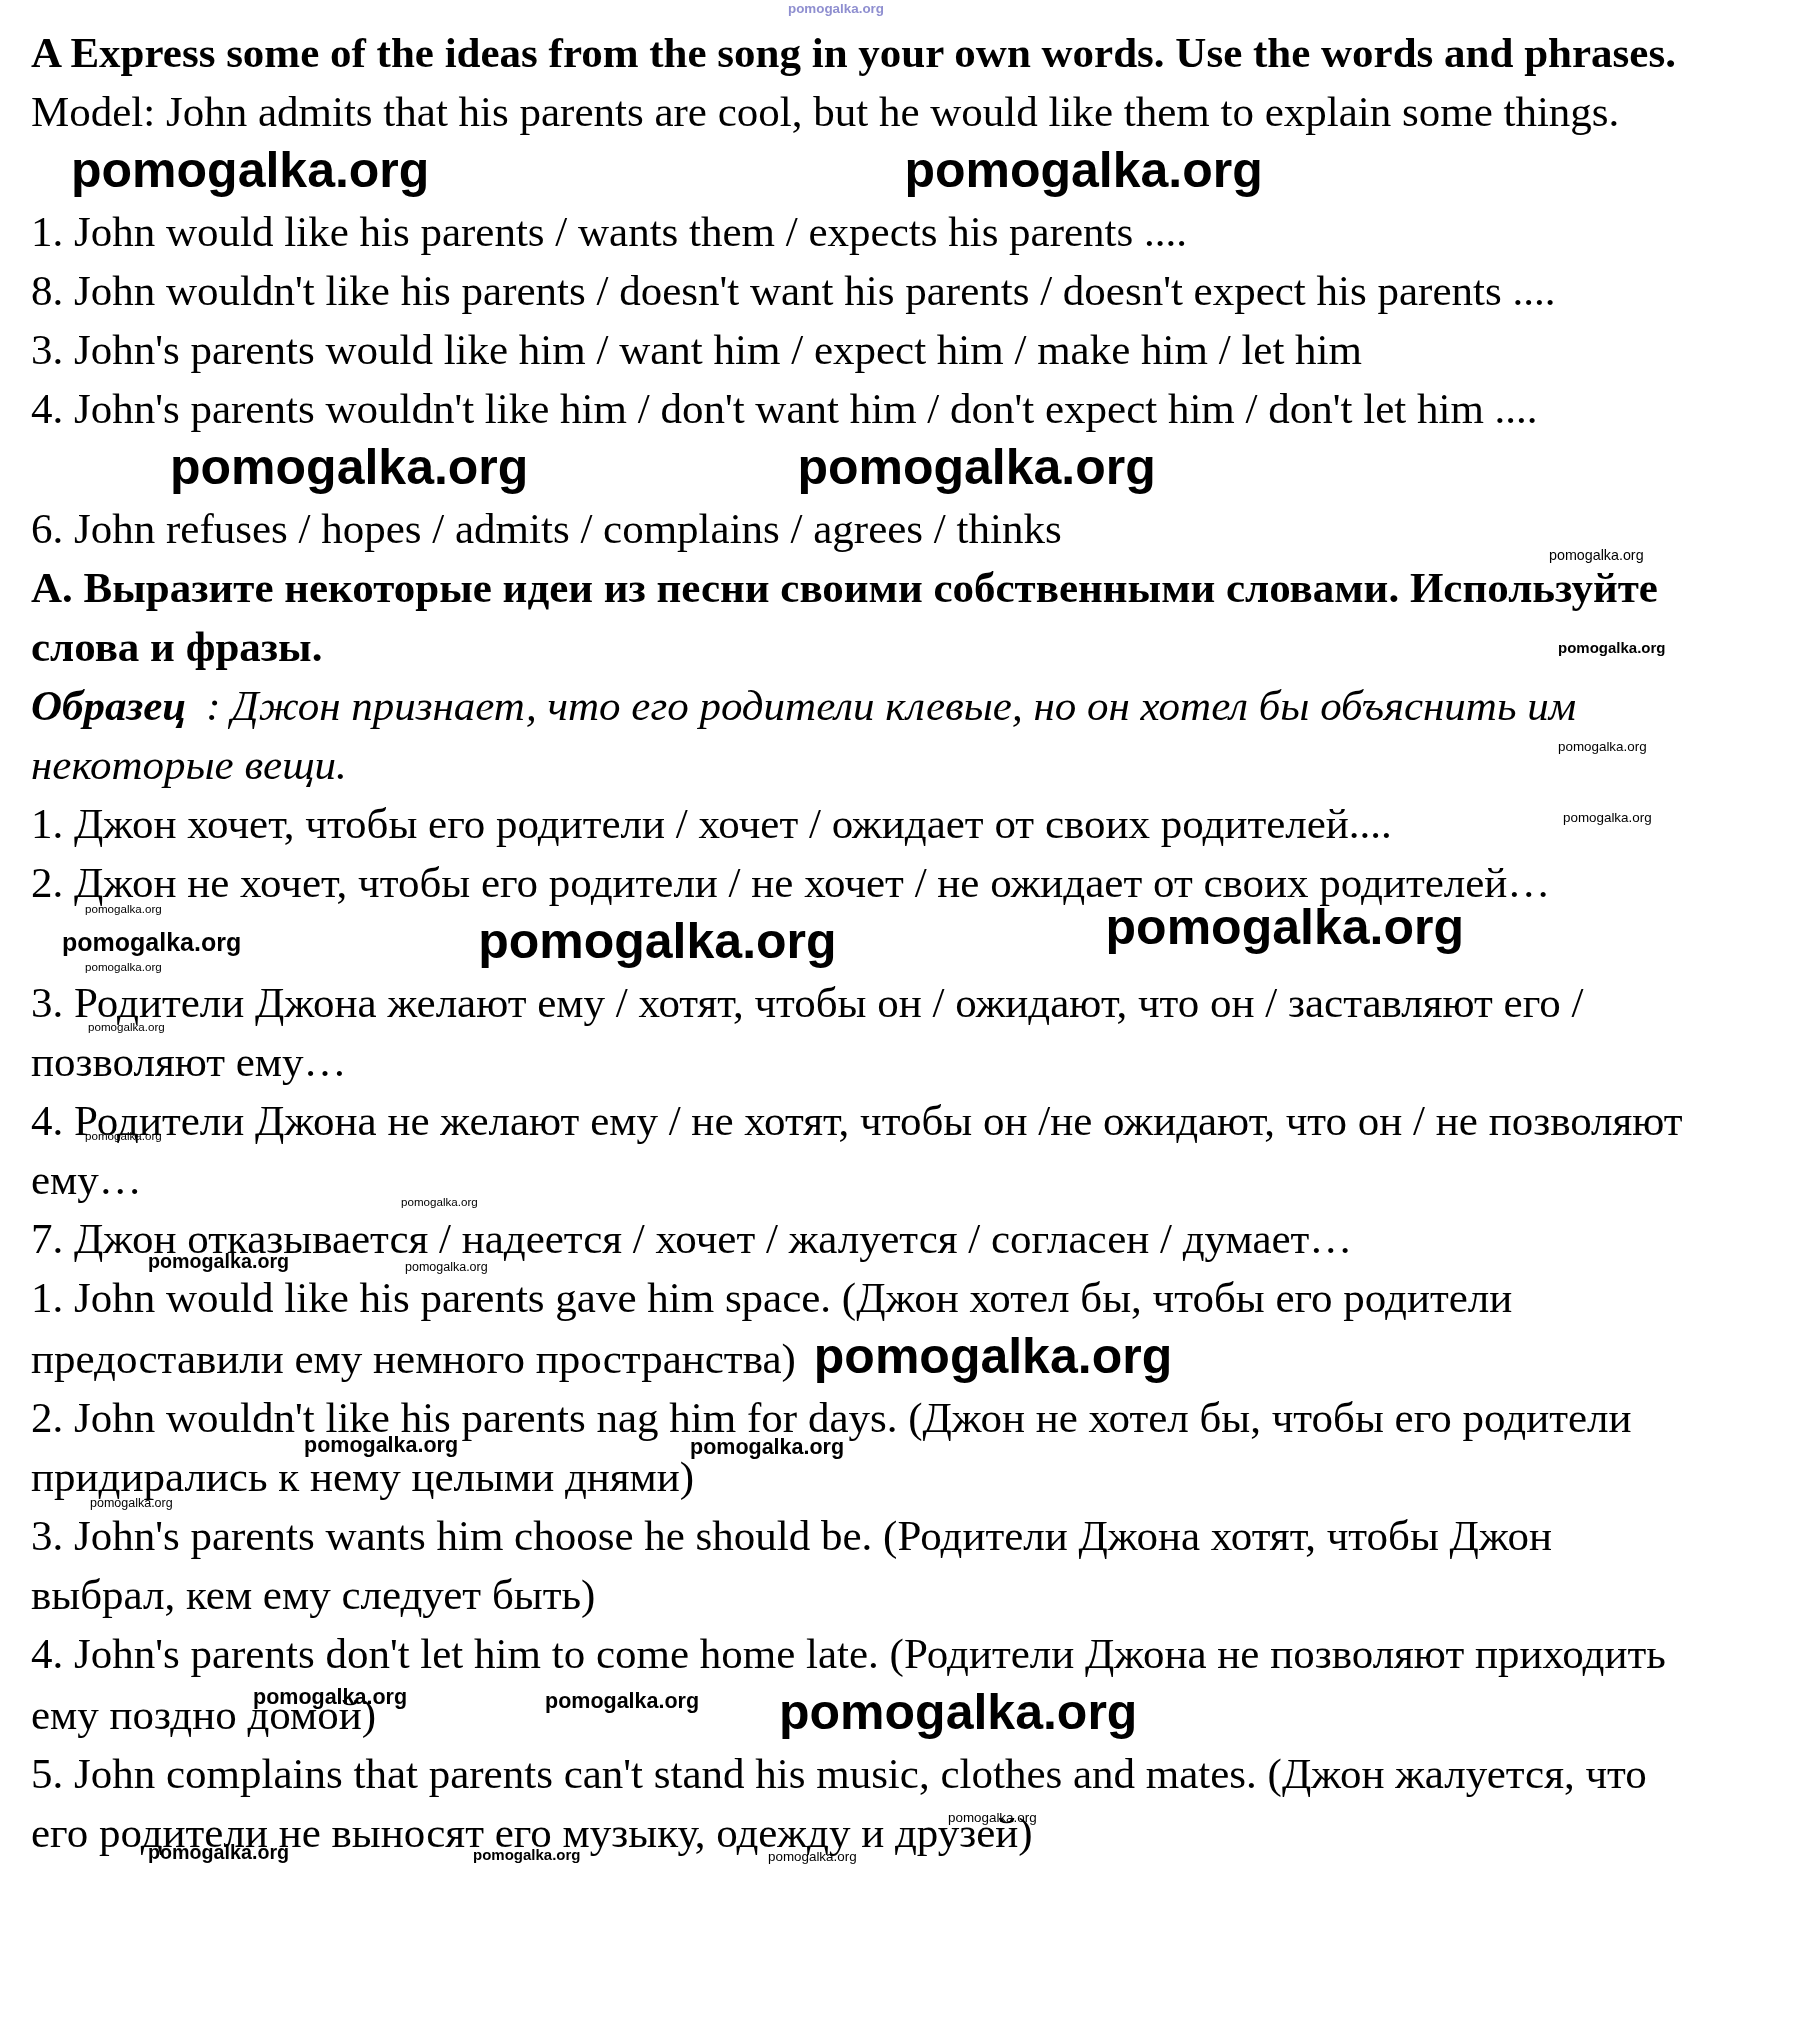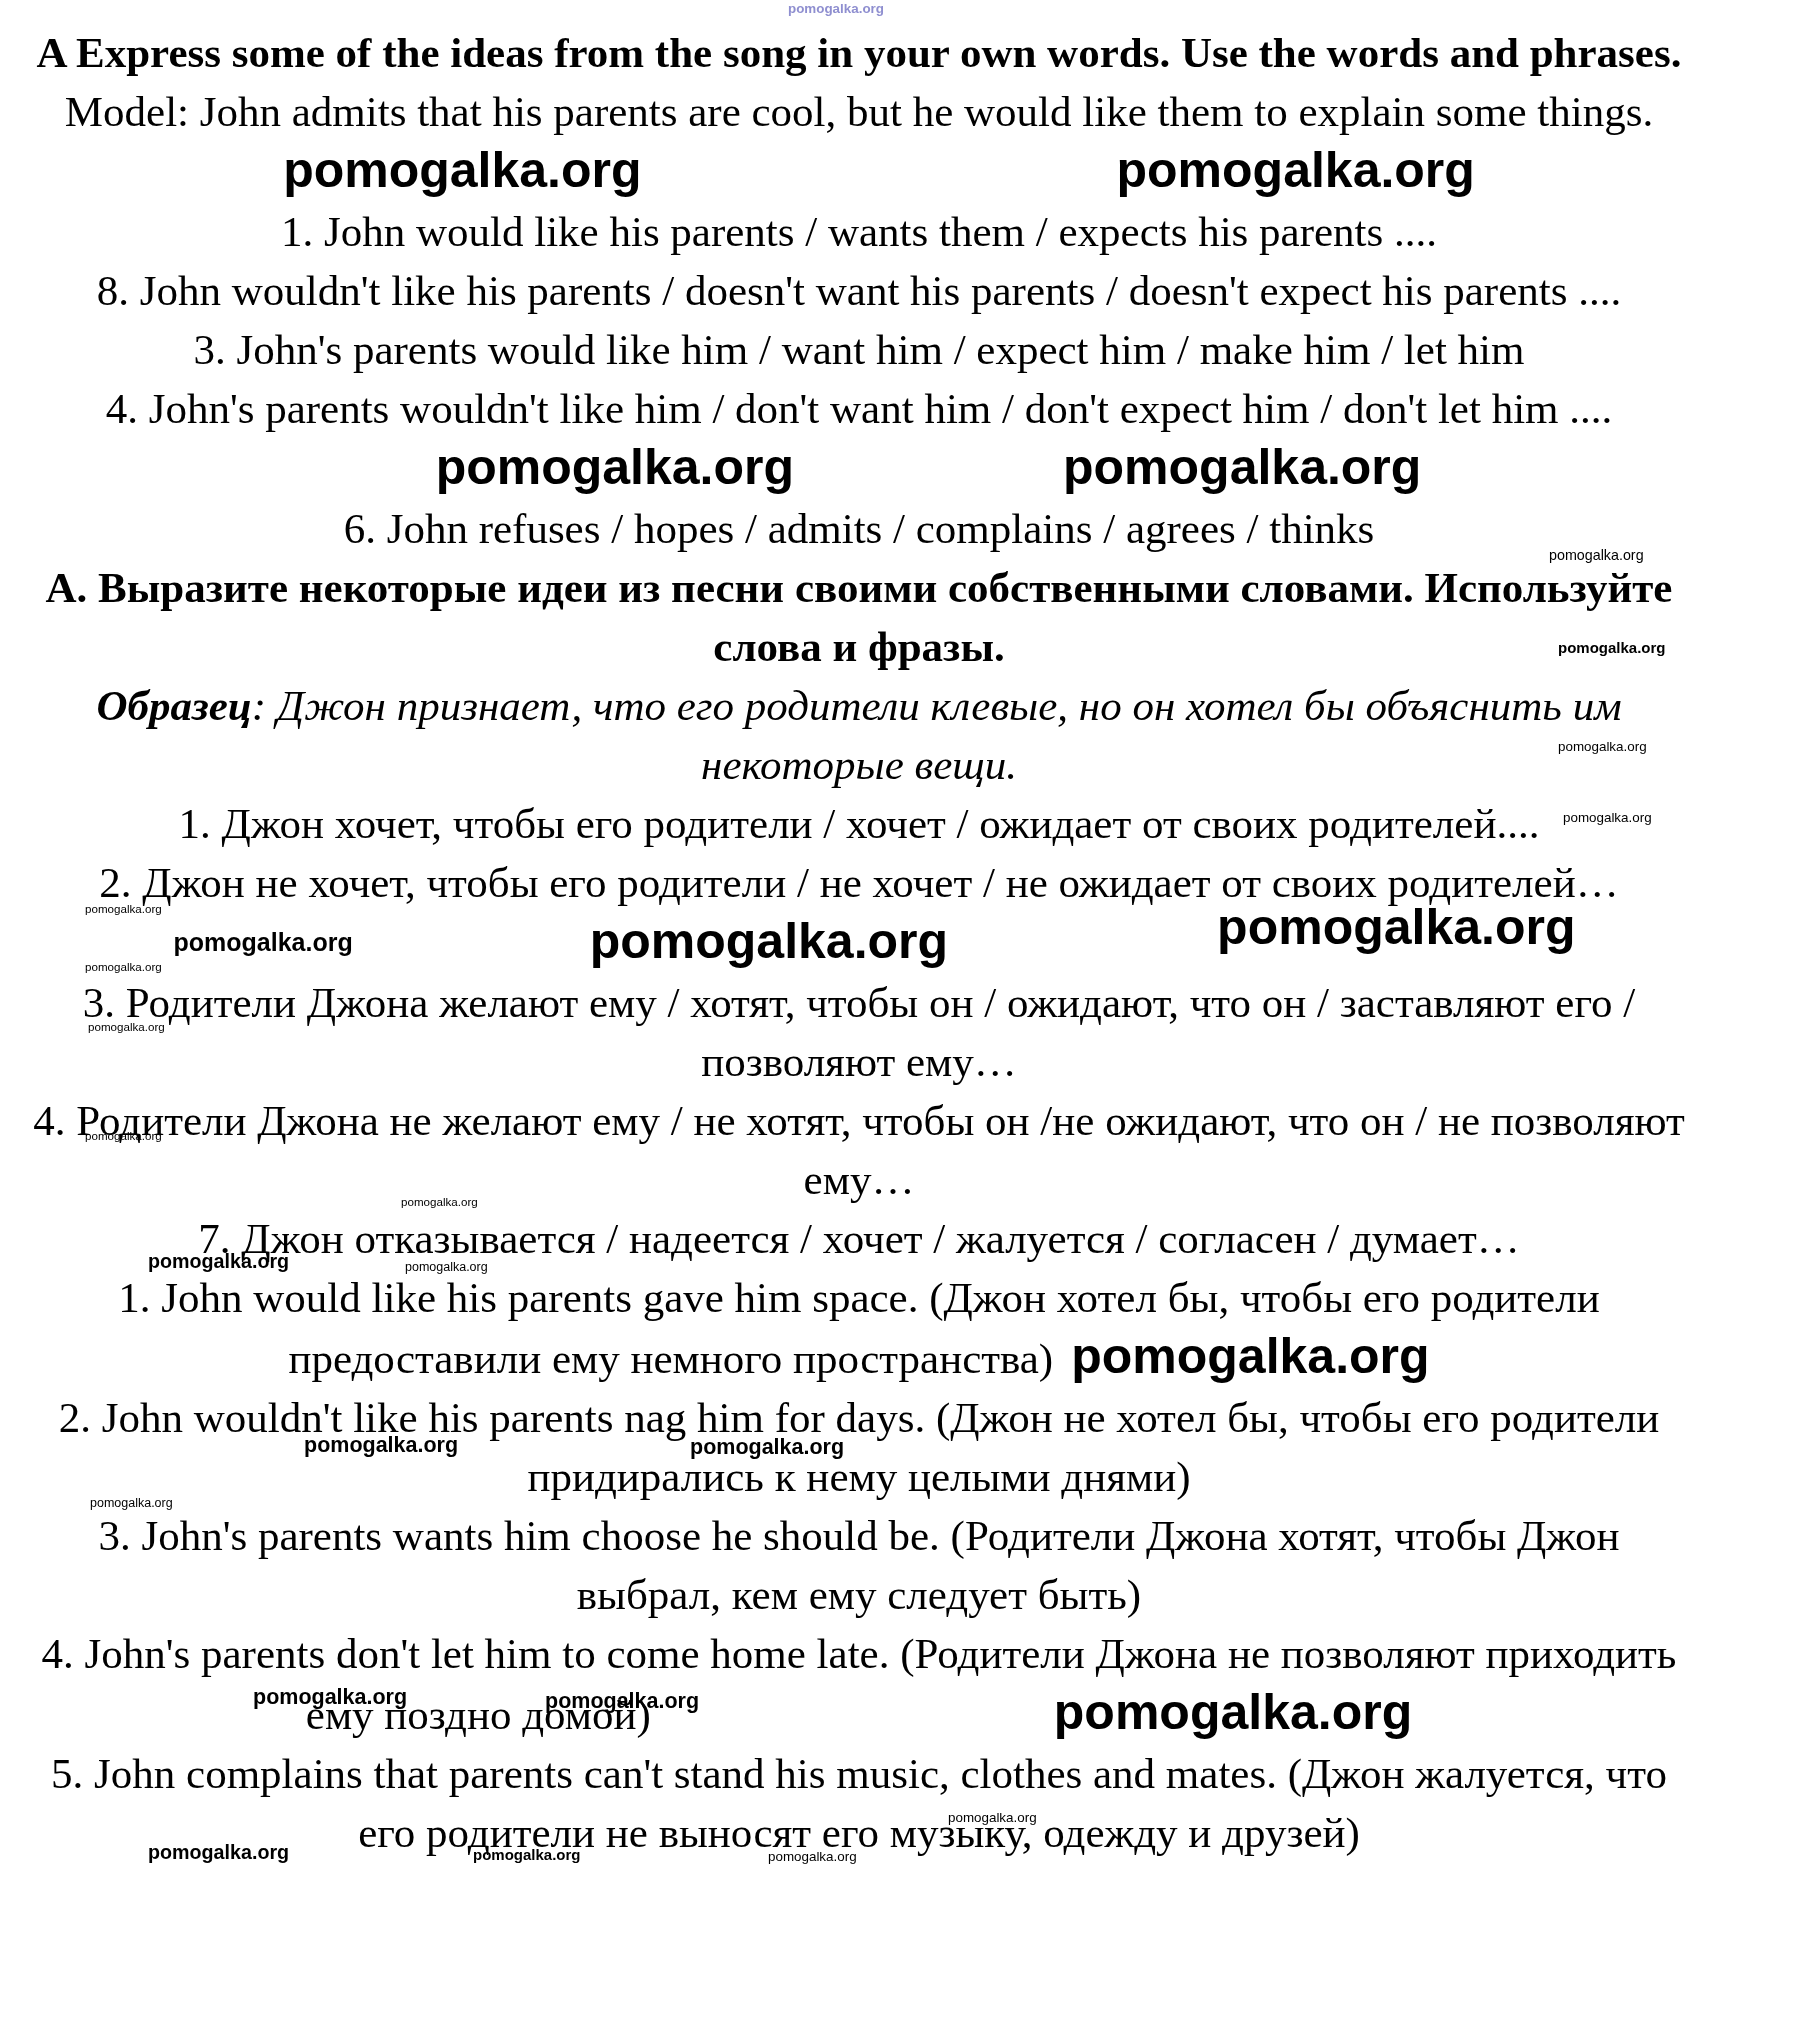--- a/index.html
+++ b/index.html
@@ -1,35 +1,35 @@
 <!DOCTYPE html>
 <html style="font-size:14.3px"><head>
 <meta charset="utf-8">
 <style>
-  * { margin: 0; padding: 0; box-sizing: border-box; text-align: center; }
+  * { margin: 0; padding: 0; box-sizing: border-box; }
   html, body { background: #ffffff; }
   body {
     width: 1812px;
     height: 2037px;
     position: relative;
     overflow: hidden;
     font-family: "Liberation Serif", "DejaVu Serif", serif;
     font-size: 43px;
     line-height: 59px;
     color: #000000;
   }
   .page {
     position: relative;
     width: 100%;
     height: 100%;
     padding: 23px 125px 18px 31px;
   }
   p { margin: 0; }
   .bold { font-weight: bold; }
-  .italic { font-style: italic; }
+  .italic { font-style: italic; margin-left: 20px; }
   .bold-italic { font-weight: bold; font-style: italic; }
 
   .wm {
     font-family: "Liberation Sans", "DejaVu Sans", sans-serif;
     font-weight: bold;
     color: #000000;
     white-space: nowrap;
   }
   .wm-big { font-size: 50px; display: inline-block; }
   .wm-med { font-size: 25px; display: inline-block; vertical-align: 7.2px; }

